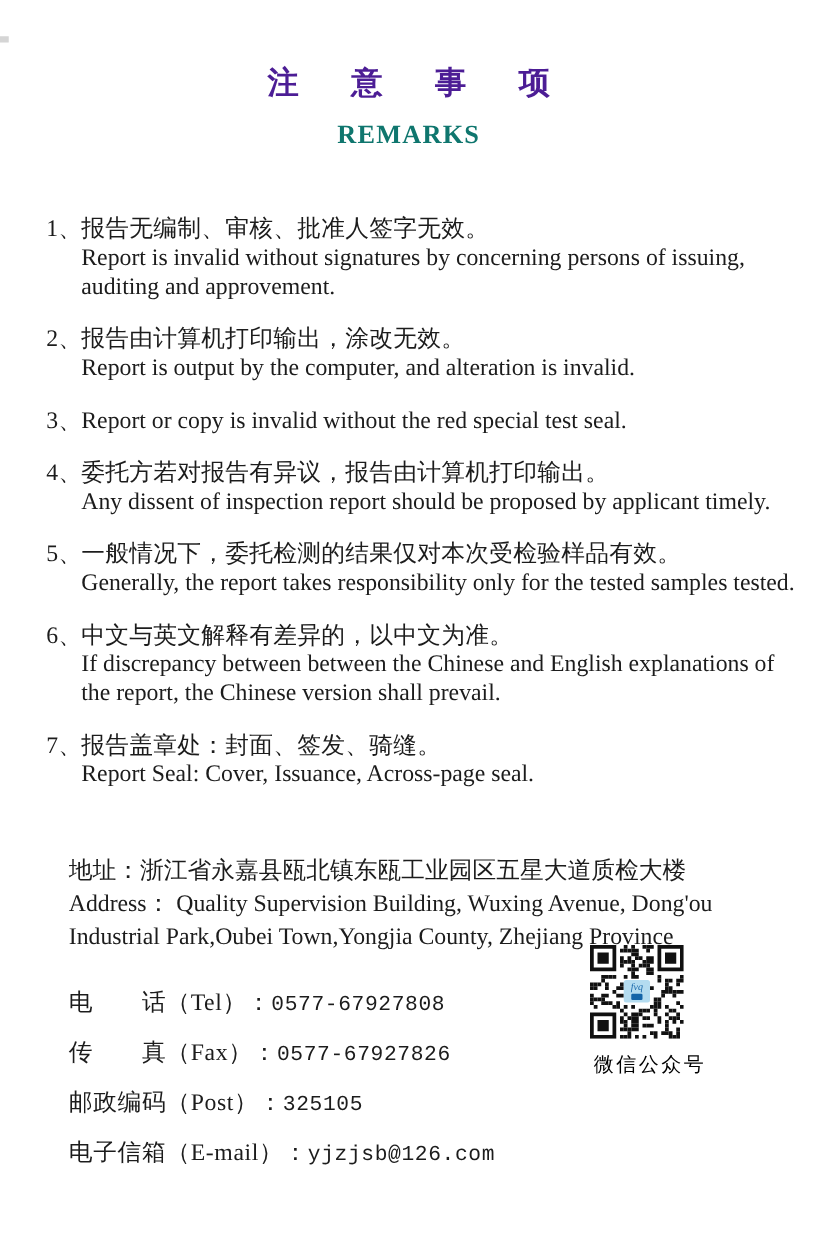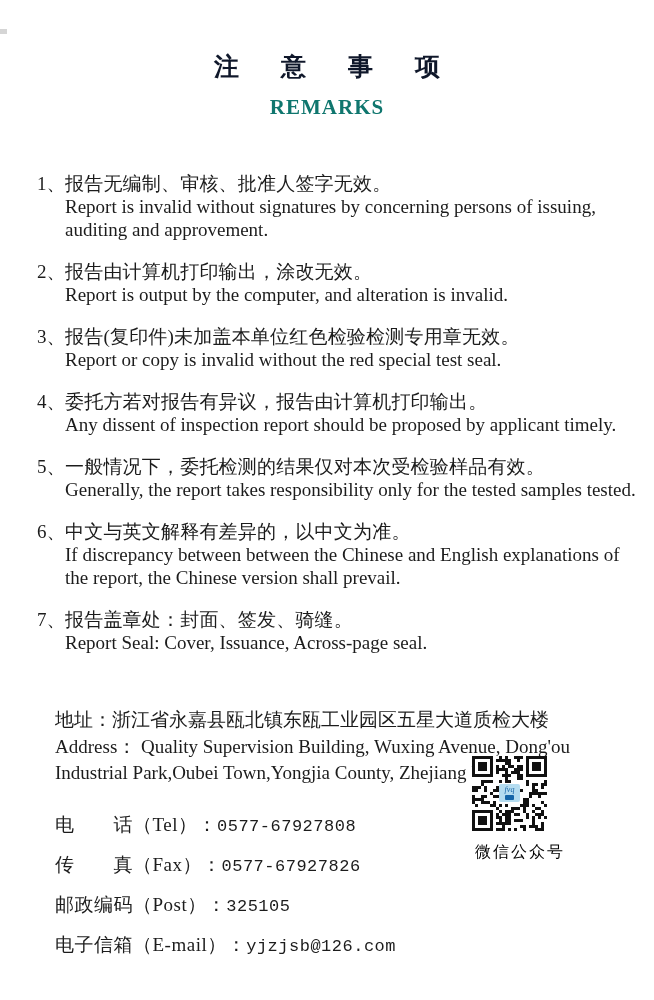--- a/index.html
+++ b/index.html
@@ -16,21 +16,21 @@
     background:#b9b9b9;opacity:.6;
   }
   .title-cn{
     margin:52px 0 0 0;
     text-align:center;
     font-size:25px;
     font-weight:bold;
     letter-spacing:42px;
     padding-left:42px;
     line-height:30px;
-    color:#0f172a;
+    color:#4c1d95;
   }
   .title-en{
     margin:13px 0 0 0;
     text-align:center;
     font-size:21px;
     font-weight:bold;
     letter-spacing:1px;
     line-height:24px;
     color:#0f766e;
   }
@@ -103,21 +103,20 @@
     </div>
 
     <div class="r-item">
       <span class="r-num">2、</span>
       <div class="r-cn">报告由计算机打印输出，涂改无效。</div>
       <div class="r-en">Report is output by the computer, and alteration is invalid.</div>
     </div>
 
     <div class="r-item">
       <span class="r-num">3、</span>
-      <div class="r-cn">报告(复印件)未加盖本单位红色检验检测专用章无效。</div>
       <div class="r-en">Report or copy is invalid without the red special test seal.</div>
     </div>
 
     <div class="r-item">
       <span class="r-num">4、</span>
       <div class="r-cn">委托方若对报告有异议，报告由计算机打印输出。</div>
       <div class="r-en">Any dissent of inspection report should be proposed by applicant timely.</div>
     </div>
 
     <div class="r-item">

